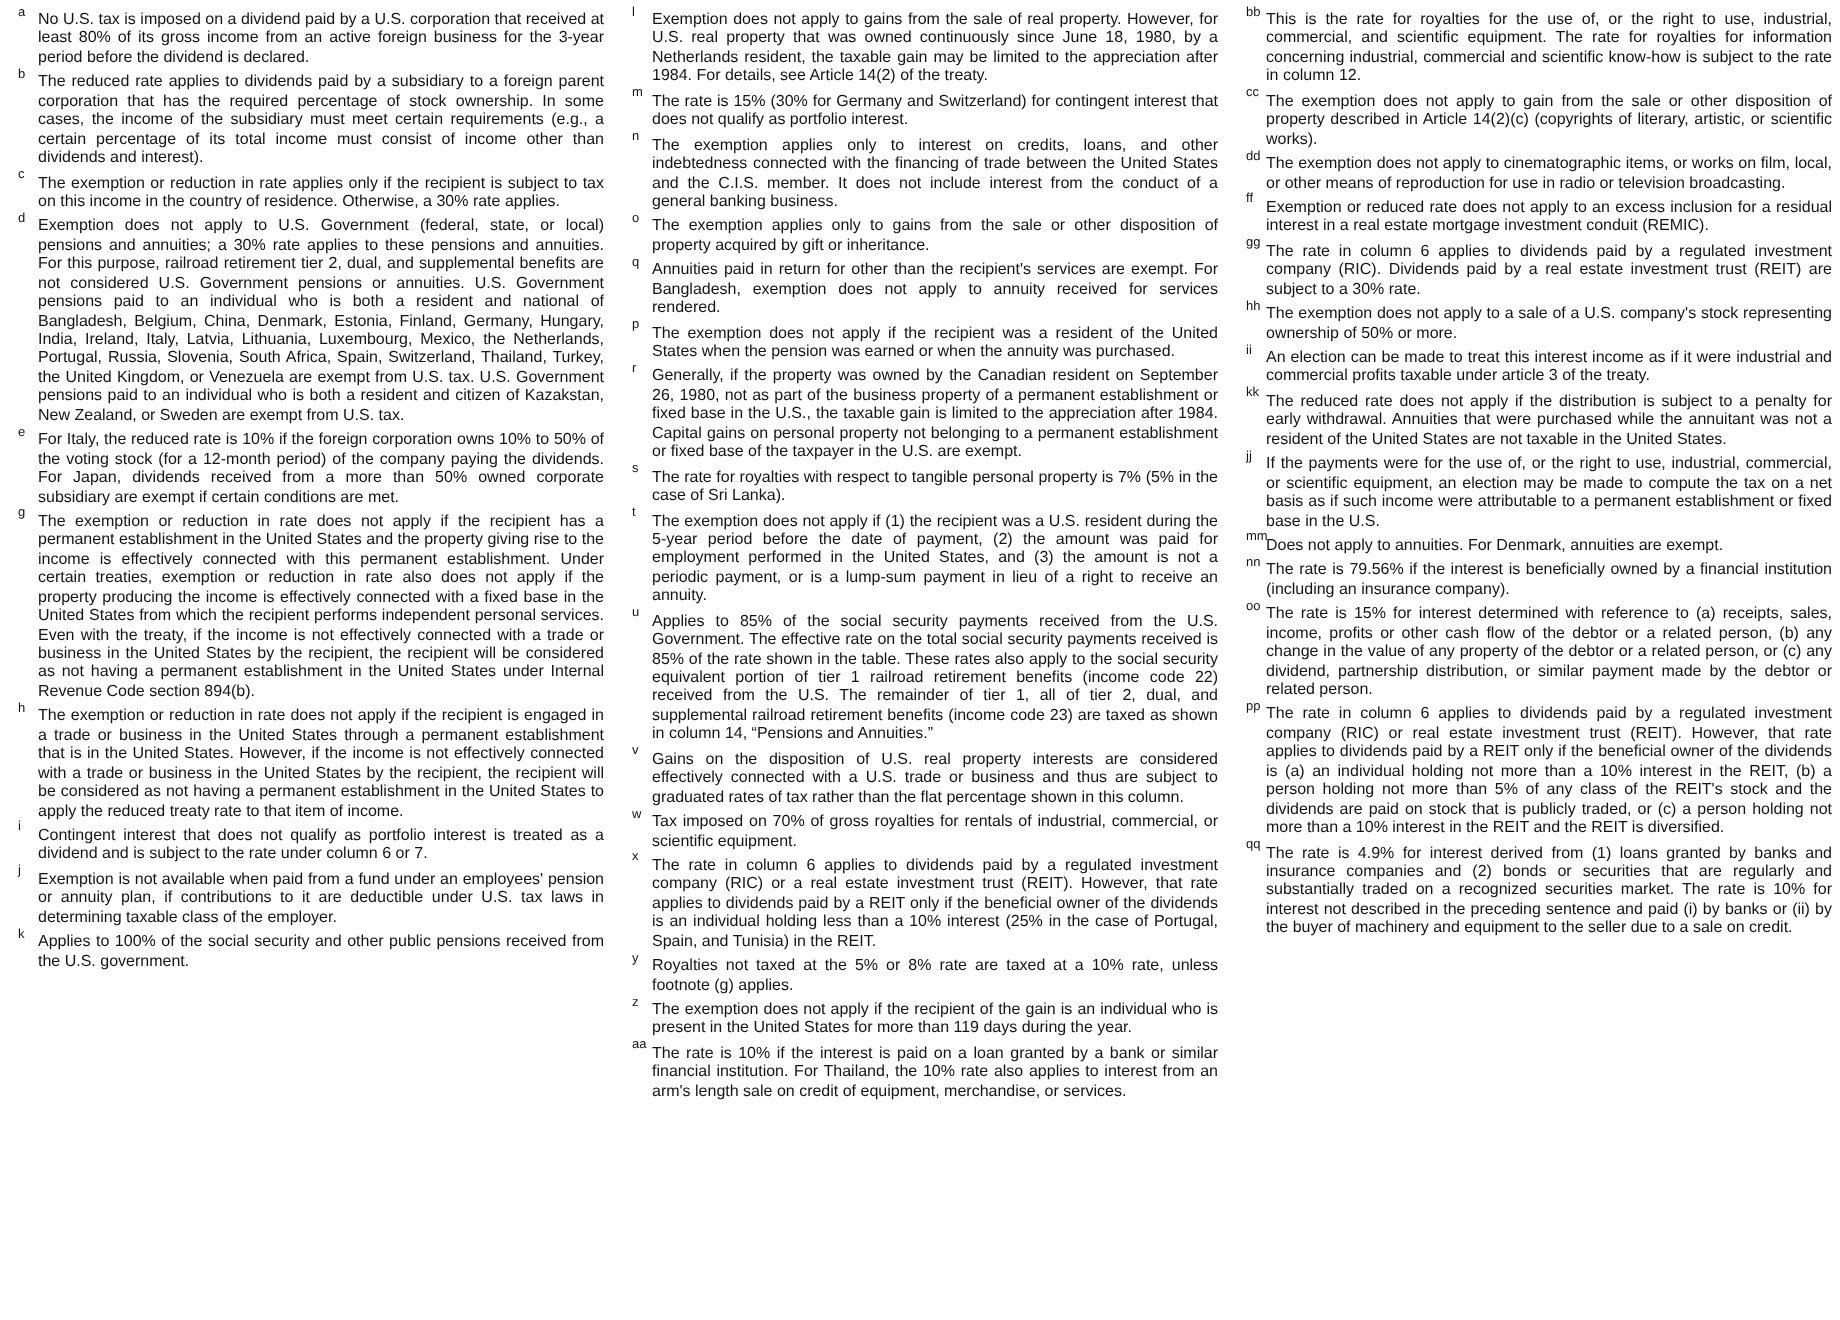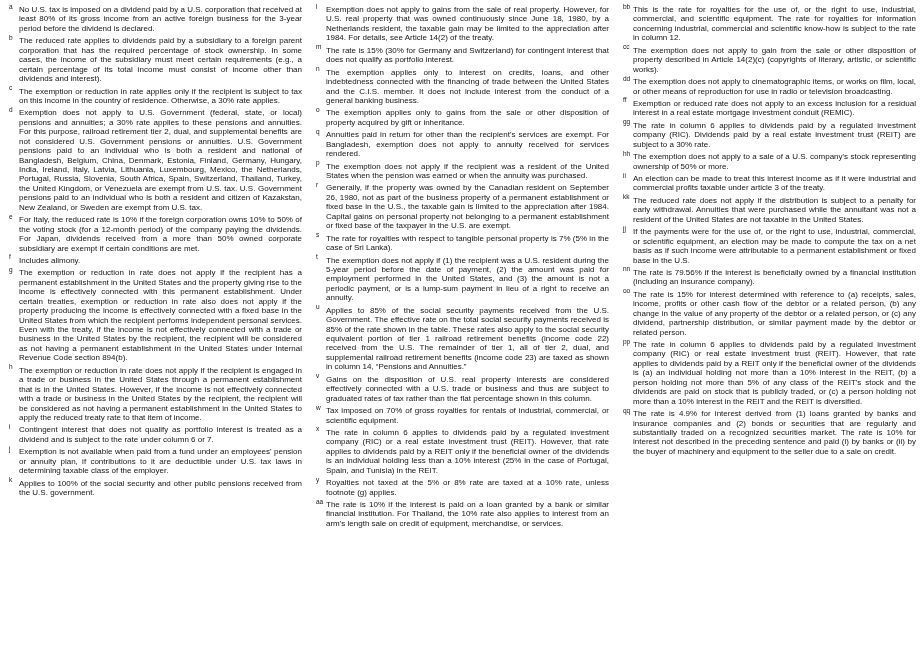--- a/index.html
+++ b/index.html
@@ -20,21 +20,20 @@
 </head>
 <body>
 
 <div class="page">
   <div class="col">
       <div class="fn"><span class="marker">a</span><span>No U.S. tax is imposed on a dividend paid by a U.S. corporation that received at least 80% of its gross income from an active foreign business for the 3-year period before the dividend is declared.</span></div>
       <div class="fn"><span class="marker">b</span><span>The reduced rate applies to dividends paid by a subsidiary to a foreign parent corporation that has the required percentage of stock ownership. In some cases, the income of the subsidiary must meet certain requirements (e.g., a certain percentage of its total income must consist of income other than dividends and interest).</span></div>
       <div class="fn"><span class="marker">c</span><span>The exemption or reduction in rate applies only if the recipient is subject to tax on this income in the country of residence. Otherwise, a 30% rate applies.</span></div>
       <div class="fn"><span class="marker">d</span><span>Exemption does not apply to U.S. Government (federal, state, or local) pensions and annuities; a 30% rate applies to these pensions and annuities. For this purpose, railroad retirement tier 2, dual, and supplemental benefits are not considered U.S. Government pensions or annuities. U.S. Government pensions paid to an individual who is both a resident and national of Bangladesh, Belgium, China, Denmark, Estonia, Finland, Germany, Hungary, India, Ireland, Italy, Latvia, Lithuania, Luxembourg, Mexico, the Netherlands, Portugal, Russia, Slovenia, South Africa, Spain, Switzerland, Thailand, Turkey, the United Kingdom, or Venezuela are exempt from U.S. tax. U.S. Government pensions paid to an individual who is both a resident and citizen of Kazakstan, New Zealand, or Sweden are exempt from U.S. tax.</span></div>
       <div class="fn"><span class="marker">e</span><span>For Italy, the reduced rate is 10% if the foreign corporation owns 10% to 50% of the voting stock (for a 12-month period) of the company paying the dividends. For Japan, dividends received from a more than 50% owned corporate subsidiary are exempt if certain conditions are met.</span></div>
-      <div class="fn"><span class="marker">f</span><span>Includes alimony.</span></div>
       <div class="fn"><span class="marker">g</span><span>The exemption or reduction in rate does not apply if the recipient has a permanent establishment in the United States and the property giving rise to the income is effectively connected with this permanent establishment. Under certain treaties, exemption or reduction in rate also does not apply if the property producing the income is effectively connected with a fixed base in the United States from which the recipient performs independent personal services. Even with the treaty, if the income is not effectively connected with a trade or business in the United States by the recipient, the recipient will be considered as not having a permanent establishment in the United States under Internal Revenue Code section 894(b).</span></div>
       <div class="fn"><span class="marker">h</span><span>The exemption or reduction in rate does not apply if the recipient is engaged in a trade or business in the United States through a permanent establishment that is in the United States. However, if the income is not effectively connected with a trade or business in the United States by the recipient, the recipient will be considered as not having a permanent establishment in the United States to apply the reduced treaty rate to that item of income.</span></div>
       <div class="fn"><span class="marker">i</span><span>Contingent interest that does not qualify as portfolio interest is treated as a dividend and is subject to the rate under column 6 or 7.</span></div>
       <div class="fn"><span class="marker">j</span><span>Exemption is not available when paid from a fund under an employees' pension or annuity plan, if contributions to it are deductible under U.S. tax laws in determining taxable class of the employer.</span></div>
       <div class="fn"><span class="marker">k</span><span>Applies to 100% of the social security and other public pensions received from the U.S. government.</span></div>
     </div>
   <div class="col">
       <div class="fn"><span class="marker">l</span><span>Exemption does not apply to gains from the sale of real property. However, for U.S. real property that was owned continuously since June 18, 1980, by a Netherlands resident, the taxable gain may be limited to the appreciation after 1984. For details, see Article 14(2) of the treaty.</span></div>
       <div class="fn"><span class="marker">m</span><span>The rate is 15% (30% for Germany and Switzerland) for contingent interest that does not qualify as portfolio interest.</span></div>
       <div class="fn"><span class="marker">n</span><span>The exemption applies only to interest on credits, loans, and other indebtedness connected with the financing of trade between the United States and the C.I.S. member. It does not include interest from the conduct of a general banking business.</span></div>
@@ -42,30 +41,32 @@
       <div class="fn"><span class="marker">q</span><span>Annuities paid in return for other than the recipient's services are exempt. For Bangladesh, exemption does not apply to annuity received for services rendered.</span></div>
       <div class="fn"><span class="marker">p</span><span>The exemption does not apply if the recipient was a resident of the United States when the pension was earned or when the annuity was purchased.</span></div>
       <div class="fn"><span class="marker">r</span><span>Generally, if the property was owned by the Canadian resident on September 26, 1980, not as part of the business property of a permanent establishment or fixed base in the U.S., the taxable gain is limited to the appreciation after 1984. Capital gains on personal property not belonging to a permanent establishment or fixed base of the taxpayer in the U.S. are exempt.</span></div>
       <div class="fn"><span class="marker">s</span><span>The rate for royalties with respect to tangible personal property is 7% (5% in the case of Sri Lanka).</span></div>
       <div class="fn"><span class="marker">t</span><span>The exemption does not apply if (1) the recipient was a U.S. resident during the 5-year period before the date of payment, (2) the amount was paid for employment performed in the United States, and (3) the amount is not a periodic payment, or is a lump-sum payment in lieu of a right to receive an annuity.</span></div>
       <div class="fn"><span class="marker">u</span><span>Applies to 85% of the social security payments received from the U.S. Government. The effective rate on the total social security payments received is 85% of the rate shown in the table. These rates also apply to the social security equivalent portion of tier 1 railroad retirement benefits (income code 22) received from the U.S. The remainder of tier 1, all of tier 2, dual, and supplemental railroad retirement benefits (income code 23) are taxed as shown in column 14, “Pensions and Annuities.”</span></div>
       <div class="fn"><span class="marker">v</span><span>Gains on the disposition of U.S. real property interests are considered effectively connected with a U.S. trade or business and thus are subject to graduated rates of tax rather than the flat percentage shown in this column.</span></div>
       <div class="fn"><span class="marker">w</span><span>Tax imposed on 70% of gross royalties for rentals of industrial, commercial, or scientific equipment.</span></div>
       <div class="fn"><span class="marker">x</span><span>The rate in column 6 applies to dividends paid by a regulated investment company (RIC) or a real estate investment trust (REIT). However, that rate applies to dividends paid by a REIT only if the beneficial owner of the dividends is an individual holding less than a 10% interest (25% in the case of Portugal, Spain, and Tunisia) in the REIT.</span></div>
       <div class="fn"><span class="marker">y</span><span>Royalties not taxed at the 5% or 8% rate are taxed at a 10% rate, unless footnote (g) applies.</span></div>
+      <div class="fn"><span class="marker">z</span><span>The exemption does not apply if the recipient of the gain is an individual who is present in the United States for more than 119 days during the year.</span></div>
       <div class="fn"><span class="marker">aa</span><span>The rate is 10% if the interest is paid on a loan granted by a bank or similar financial institution. For Thailand, the 10% rate also applies to interest from an arm's length sale on credit of equipment, merchandise, or services.</span></div>
     </div>
   <div class="col">
       <div class="fn"><span class="marker">bb</span><span>This is the rate for royalties for the use of, or the right to use, industrial, commercial, and scientific equipment. The rate for royalties for information concerning industrial, commercial and scientific know-how is subject to the rate in column 12.</span></div>
       <div class="fn"><span class="marker">cc</span><span>The exemption does not apply to gain from the sale or other disposition of property described in Article 14(2)(c) (copyrights of literary, artistic, or scientific works).</span></div>
       <div class="fn"><span class="marker">dd</span><span>The exemption does not apply to cinematographic items, or works on film, local, or other means of reproduction for use in radio or television broadcasting.</span></div>
       <div class="fn"><span class="marker">ff</span><span>Exemption or reduced rate does not apply to an excess inclusion for a residual interest in a real estate mortgage investment conduit (REMIC).</span></div>
       <div class="fn"><span class="marker">gg</span><span>The rate in column 6 applies to dividends paid by a regulated investment company (RIC). Dividends paid by a real estate investment trust (REIT) are subject to a 30% rate.</span></div>
       <div class="fn"><span class="marker">hh</span><span>The exemption does not apply to a sale of a U.S. company's stock representing ownership of 50% or more.</span></div>
       <div class="fn"><span class="marker">ii</span><span>An election can be made to treat this interest income as if it were industrial and commercial profits taxable under article 3 of the treaty.</span></div>
       <div class="fn"><span class="marker">kk</span><span>The reduced rate does not apply if the distribution is subject to a penalty for early withdrawal. Annuities that were purchased while the annuitant was not a resident of the United States are not taxable in the United States.</span></div>
       <div class="fn"><span class="marker">jj</span><span>If the payments were for the use of, or the right to use, industrial, commercial, or scientific equipment, an election may be made to compute the tax on a net basis as if such income were attributable to a permanent establishment or fixed base in the U.S.</span></div>
+      <div class="fn"><span class="marker">mm</span><span>Does not apply to annuities. For Denmark, annuities are exempt.</span></div>
       <div class="fn"><span class="marker">nn</span><span>The rate is 79.56% if the interest is beneficially owned by a financial institution (including an insurance company).</span></div>
       <div class="fn"><span class="marker">oo</span><span>The rate is 15% for interest determined with reference to (a) receipts, sales, income, profits or other cash flow of the debtor or a related person, (b) any change in the value of any property of the debtor or a related person, or (c) any dividend, partnership distribution, or similar payment made by the debtor or related person.</span></div>
       <div class="fn"><span class="marker">pp</span><span>The rate in column 6 applies to dividends paid by a regulated investment company (RIC) or real estate investment trust (REIT). However, that rate applies to dividends paid by a REIT only if the beneficial owner of the dividends is (a) an individual holding not more than a 10% interest in the REIT, (b) a person holding not more than 5% of any class of the REIT's stock and the dividends are paid on stock that is publicly traded, or (c) a person holding not more than a 10% interest in the REIT and the REIT is diversified.</span></div>
       <div class="fn"><span class="marker">qq</span><span>The rate is 4.9% for interest derived from (1) loans granted by banks and insurance companies and (2) bonds or securities that are regularly and substantially traded on a recognized securities market. The rate is 10% for interest not described in the preceding sentence and paid (i) by banks or (ii) by the buyer of machinery and equipment to the seller due to a sale on credit.</span></div>
     </div>
 </div>
 
 </body></html>

